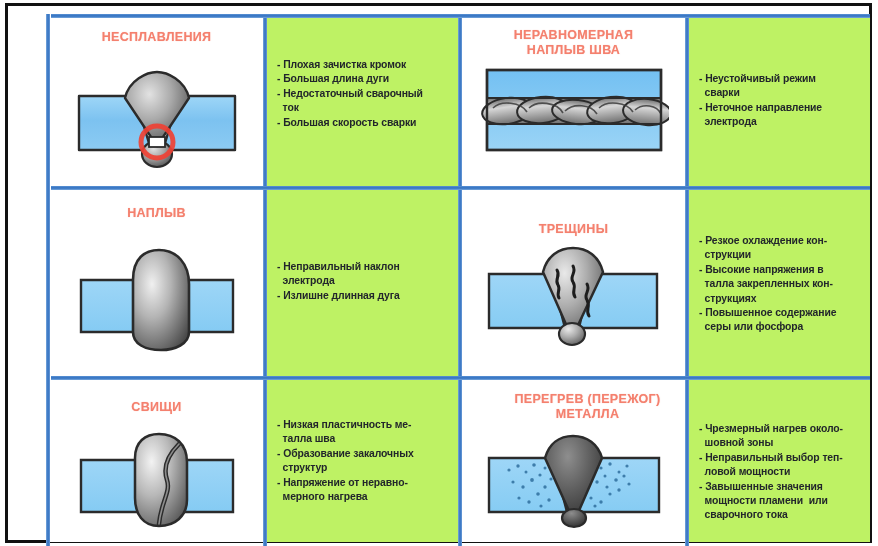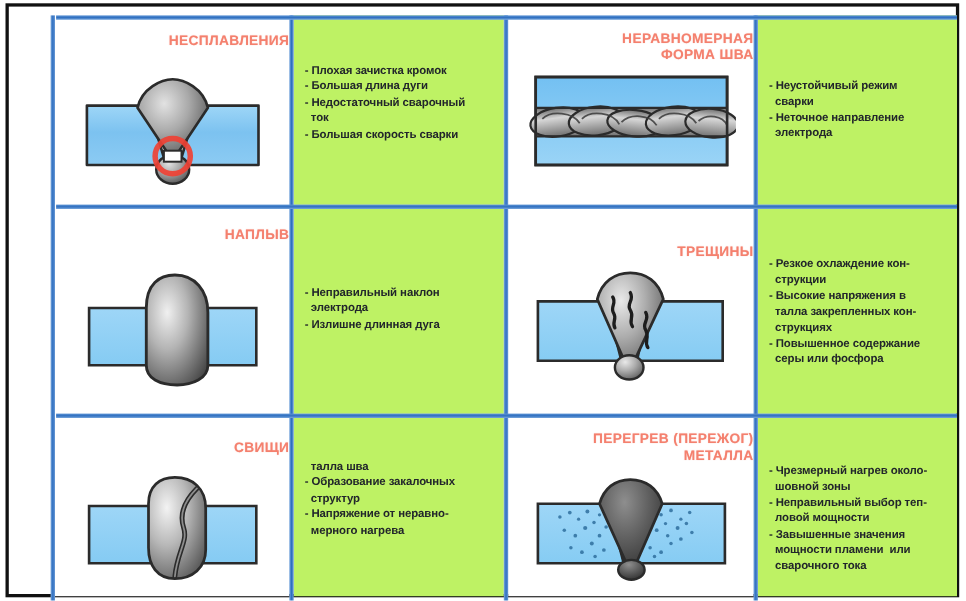--- a/index.html
+++ b/index.html
@@ -89,21 +89,21 @@
 
   .cell.c-pic-l   { left: 4px;   width: 213px; }
   .cell.c-not-l   { left: 221px; width: 191px; }
   .cell.c-pic-r   { left: 416px; width: 223px; }
   .cell.c-not-r   { left: 643px; width: 181px; }
 
   .pic-title {
     position: absolute;
     left: 0;
     right: 0;
-    text-align: right;
+    text-align: center;
     color: #f4806e;
     font-weight: bold;
     font-size: 12.5px;
     letter-spacing: 0.3px;
     line-height: 15px;
     text-shadow: 0 0 1px rgba(244,128,110,0.5);
   }
 
   .art {
     position: absolute;
@@ -170,21 +170,21 @@
             <div class="note-line">- Плохая зачистка кромок</div>
             <div class="note-line">- Большая длина дуги</div>
             <div class="note-line">- Недостаточный сварочный</div>
             <div class="note-line">  ток</div>
             <div class="note-line">- Большая скорость сварки</div>
           </div>
         </div>
 
         <div class="cell pic c-pic-r">
           <div class="pic-title" style="top:14px; white-space:pre-line;">НЕРАВНОМЕРНАЯ
-ФОРМА ШВА</div>
+НАПЛЫВ ШВА</div>
           <div class="art" style="top:50px;">
             <svg width="190" height="92" viewBox="0 0 190 92">
               <defs>
                 <linearGradient id="plateB" x1="0" y1="0" x2="0" y2="1">
                   <stop offset="0%" stop-color="#73c0f2"></stop>
                   <stop offset="100%" stop-color="#9ad4f6"></stop>
                 </linearGradient>
                 <linearGradient id="beadB" x1="0" y1="0" x2="0" y2="1">
                   <stop offset="0%" stop-color="#6f6f6f"></stop>
                   <stop offset="35%" stop-color="#d6d6d6"></stop>
@@ -320,20 +320,21 @@
               <path d="M110,32 L166,32 L166,84 L110,84 Z" fill="url(#plateE)" stroke="#2b2b2b" stroke-width="2.4"></path>
               <path d="M68,70 L68,30 C68,14 78,6 92,6 C108,6 120,16 120,34 L120,72 C120,88 108,98 92,98 C76,98 68,86 68,70 Z" fill="url(#beadE)" stroke="#2b2b2b" stroke-width="2.5" stroke-linejoin="round"></path>
               <path d="M112,16 C100,28 96,40 100,52 C104,64 94,74 92,96" fill="none" stroke="#2b2b2b" stroke-width="4.5" stroke-linecap="round"></path>
               <path d="M112,16 C100,28 96,40 100,52 C104,64 94,74 92,96" fill="none" stroke="#8d8d8d" stroke-width="1.6" stroke-linecap="round"></path>
             </svg>
           </div>
         </div>
 
         <div class="cell notes c-not-l">
           <div class="notes-body" style="top:42px;">
+            <div class="note-line">- Низкая пластичность ме-</div>
             <div class="note-line">  талла шва</div>
             <div class="note-line">- Образование закалочных</div>
             <div class="note-line">  структур</div>
             <div class="note-line">- Напряжение от неравно-</div>
             <div class="note-line">  мерного нагрева</div>
           </div>
         </div>
 
         <div class="cell pic c-pic-r">
           <div class="pic-title" style="top:16px; white-space:pre-line;padding-left:28px;">ПЕРЕГРЕВ (ПЕРЕЖОГ)

